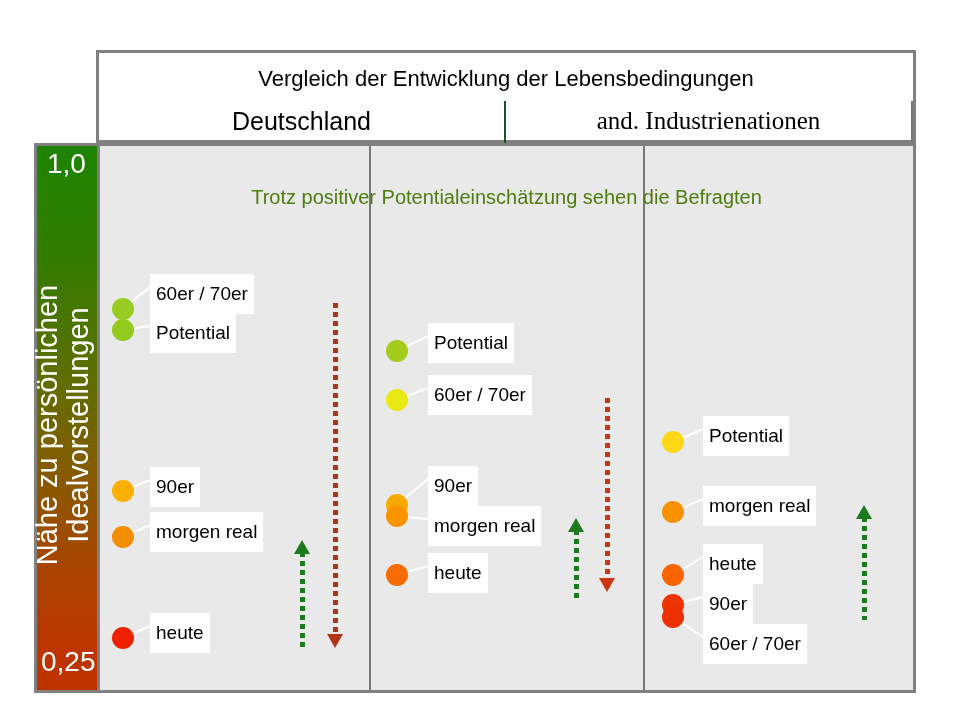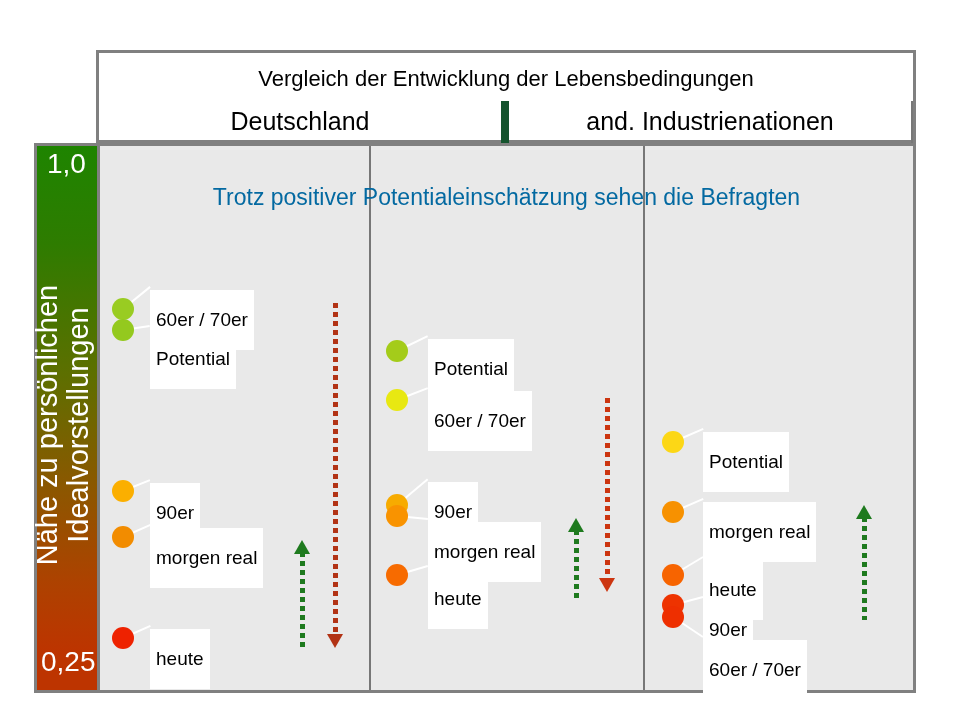--- a/index.html
+++ b/index.html
@@ -5,46 +5,46 @@
   html,body{margin:0;padding:0;background:#ffffff;}
   *{box-sizing:border-box;font-family:"Liberation Sans", sans-serif;}
   .stage{position:relative;width:960px;height:720px;background:#ffffff;overflow:hidden;}
 
   
   .header{position:absolute;left:96px;top:50px;width:820px;height:93px;
           background:#ffffff;border:3px solid #808080;}
   .header .title{height:48px;line-height:52px;text-align:center;font-size:22px;color:#000;}
   .header .cols{display:flex;height:42px;}
   .header .col-label{flex:1;text-align:center;font-size:25px;color:#000;line-height:40px;}
-  .header .col-label.mid{border-left:8px solid #14532d;border-right:2px solid #777;}
+  .header .col-label.mid{border-left:2px solid #14532d;border-right:2px solid #777;font-family:Liberation Serif, serif;}
 
   
   .gradient-bar{position:absolute;left:34px;top:143px;width:66px;height:550px;
     border:3px solid #808080;
     background:linear-gradient(to bottom,#1e8400 0%,#2e7c00 18%,#5d6f00 42%,#8a5800 62%,#ad4200 80%,#bd3400 93%,#bd3400 100%);padding-left:17px;}
   .axis-top{position:absolute;top:2px;left:10px;color:#fff;font-size:28px;}
   .axis-bottom{position:absolute;bottom:12px;left:4px;color:#fff;font-size:28px;}
   .axis-title{position:absolute;left:-146px;top:393px;width:420px;height:64px;
     transform:rotate(-90deg);transform-origin:210px 32px;
     text-align:center;color:#fff;font-size:29px;line-height:31px;white-space:nowrap;}
 
   
   .plot{position:absolute;left:100px;top:143px;width:816px;height:550px;
         background:#e9e9e9;border:3px solid #808080;border-left:none;}
   .divider{position:absolute;top:0;width:2px;height:100%;background:#777;}
   .divider.d1{left:269px;}
   .divider.d2{left:543px;}
   .annotation{position:absolute;left:0;top:38px;width:100%;text-align:center;
-              font-size:23px;line-height:26px;color:#0369a1;}
+              font-size:20px;line-height:26px;color:#4d7c0f;}
 
   
   #chart-layer{position:absolute;left:0;top:0;width:960px;height:720px;pointer-events:none;}
   .dot{position:absolute;width:22px;height:22px;border-radius:50%;}
   .pt-label{position:absolute;background:#ffffff;color:#000;font-size:19px;
-            line-height:24px;padding:18px 6px;white-space:nowrap;margin-top:16px;}
+            line-height:24px;padding:8px 6px;white-space:nowrap;}
   .leader-line{position:absolute;height:2px;background:#ffffff;transform-origin:0 50%;}
   .arrow-shaft{position:absolute;width:5px;}
   .arrow-head{position:absolute;width:0;height:0;}
 </style>
 </head>
 <body>
 
 <div class="stage">
 
   <div class="header">

